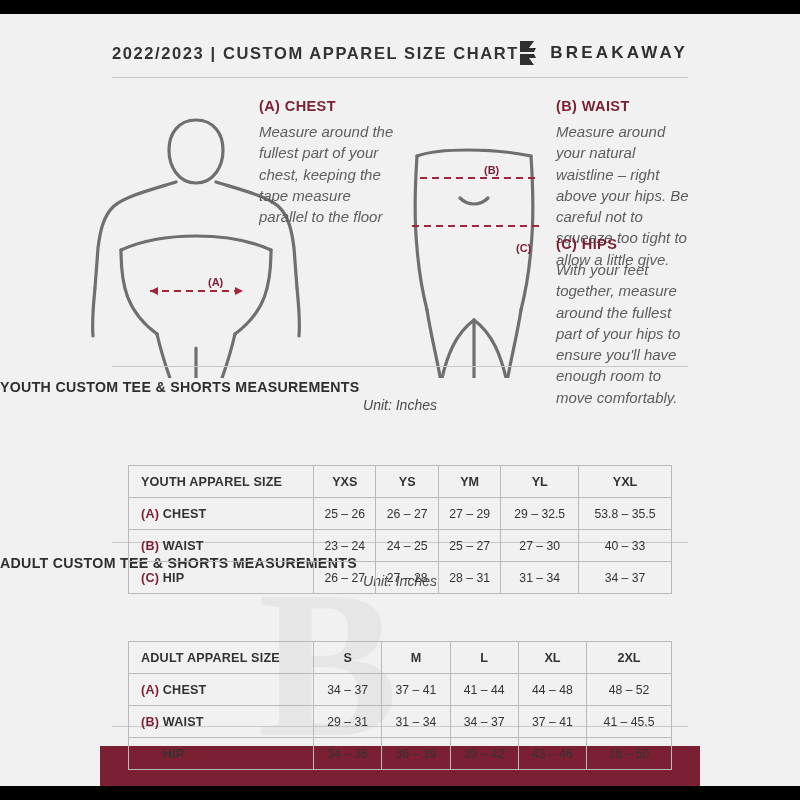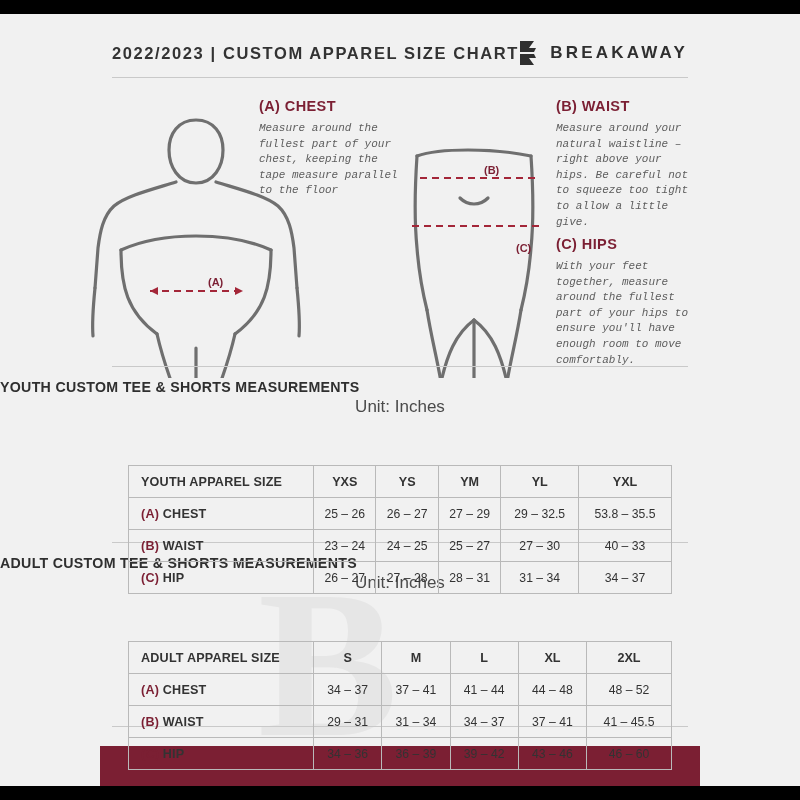--- a/index.html
+++ b/index.html
@@ -98,40 +98,40 @@
   }
   .callout-title {
     color: #7b1f33;
     font-weight: bold;
     font-size: 14.5px;
     letter-spacing: 0.4px;
     margin-bottom: 7px;
   }
   .callout-body {
     color: #5d5d5d;
-    font-size: 11px;
+    font-size: 15px;
     font-style: italic;
     line-height: 1.42;
-    font-family: Liberation Mono, monospace;
   }
   
   .section-title {
     position: absolute;
     width: 800px;
     text-align: left;
     font-size: 14.2px;
     font-weight: bold;
     color: #2f2f2f;
     letter-spacing: 0.3px;
   }
   .section-unit {
     position: absolute;
     width: 800px;
     text-align: center;
-    font-size: 17px;
+    font-size: 14px;
+    font-style: italic;
     color: #4a4a4a;
   }
   table.sizes {
     position: absolute;
     left: 128px;
     width: 544px;
     border-collapse: collapse;
     background: transparent;
     z-index: 2;
     margin-top: 48px;
@@ -333,21 +333,21 @@
           <td>34 – 37</td>
           <td>37 – 41</td>
           <td>41 – 45.5</td>
         </tr>
         <tr>
           <td class="rowhead"><span class="tag">(C)</span> <span>HIP</span></td>
           <td>34 – 36</td>
           <td>36 – 39</td>
           <td>39 – 42</td>
           <td>43 – 46</td>
-          <td>46 – 60</td>
+          <td>18 – 50</td>
         </tr>
       </tbody>
     </table>
 
     <div class="hrule" style="top:712px"></div>
     <div class="footer-bar"></div>
   </div>
 </div>
 
 </body></html>

